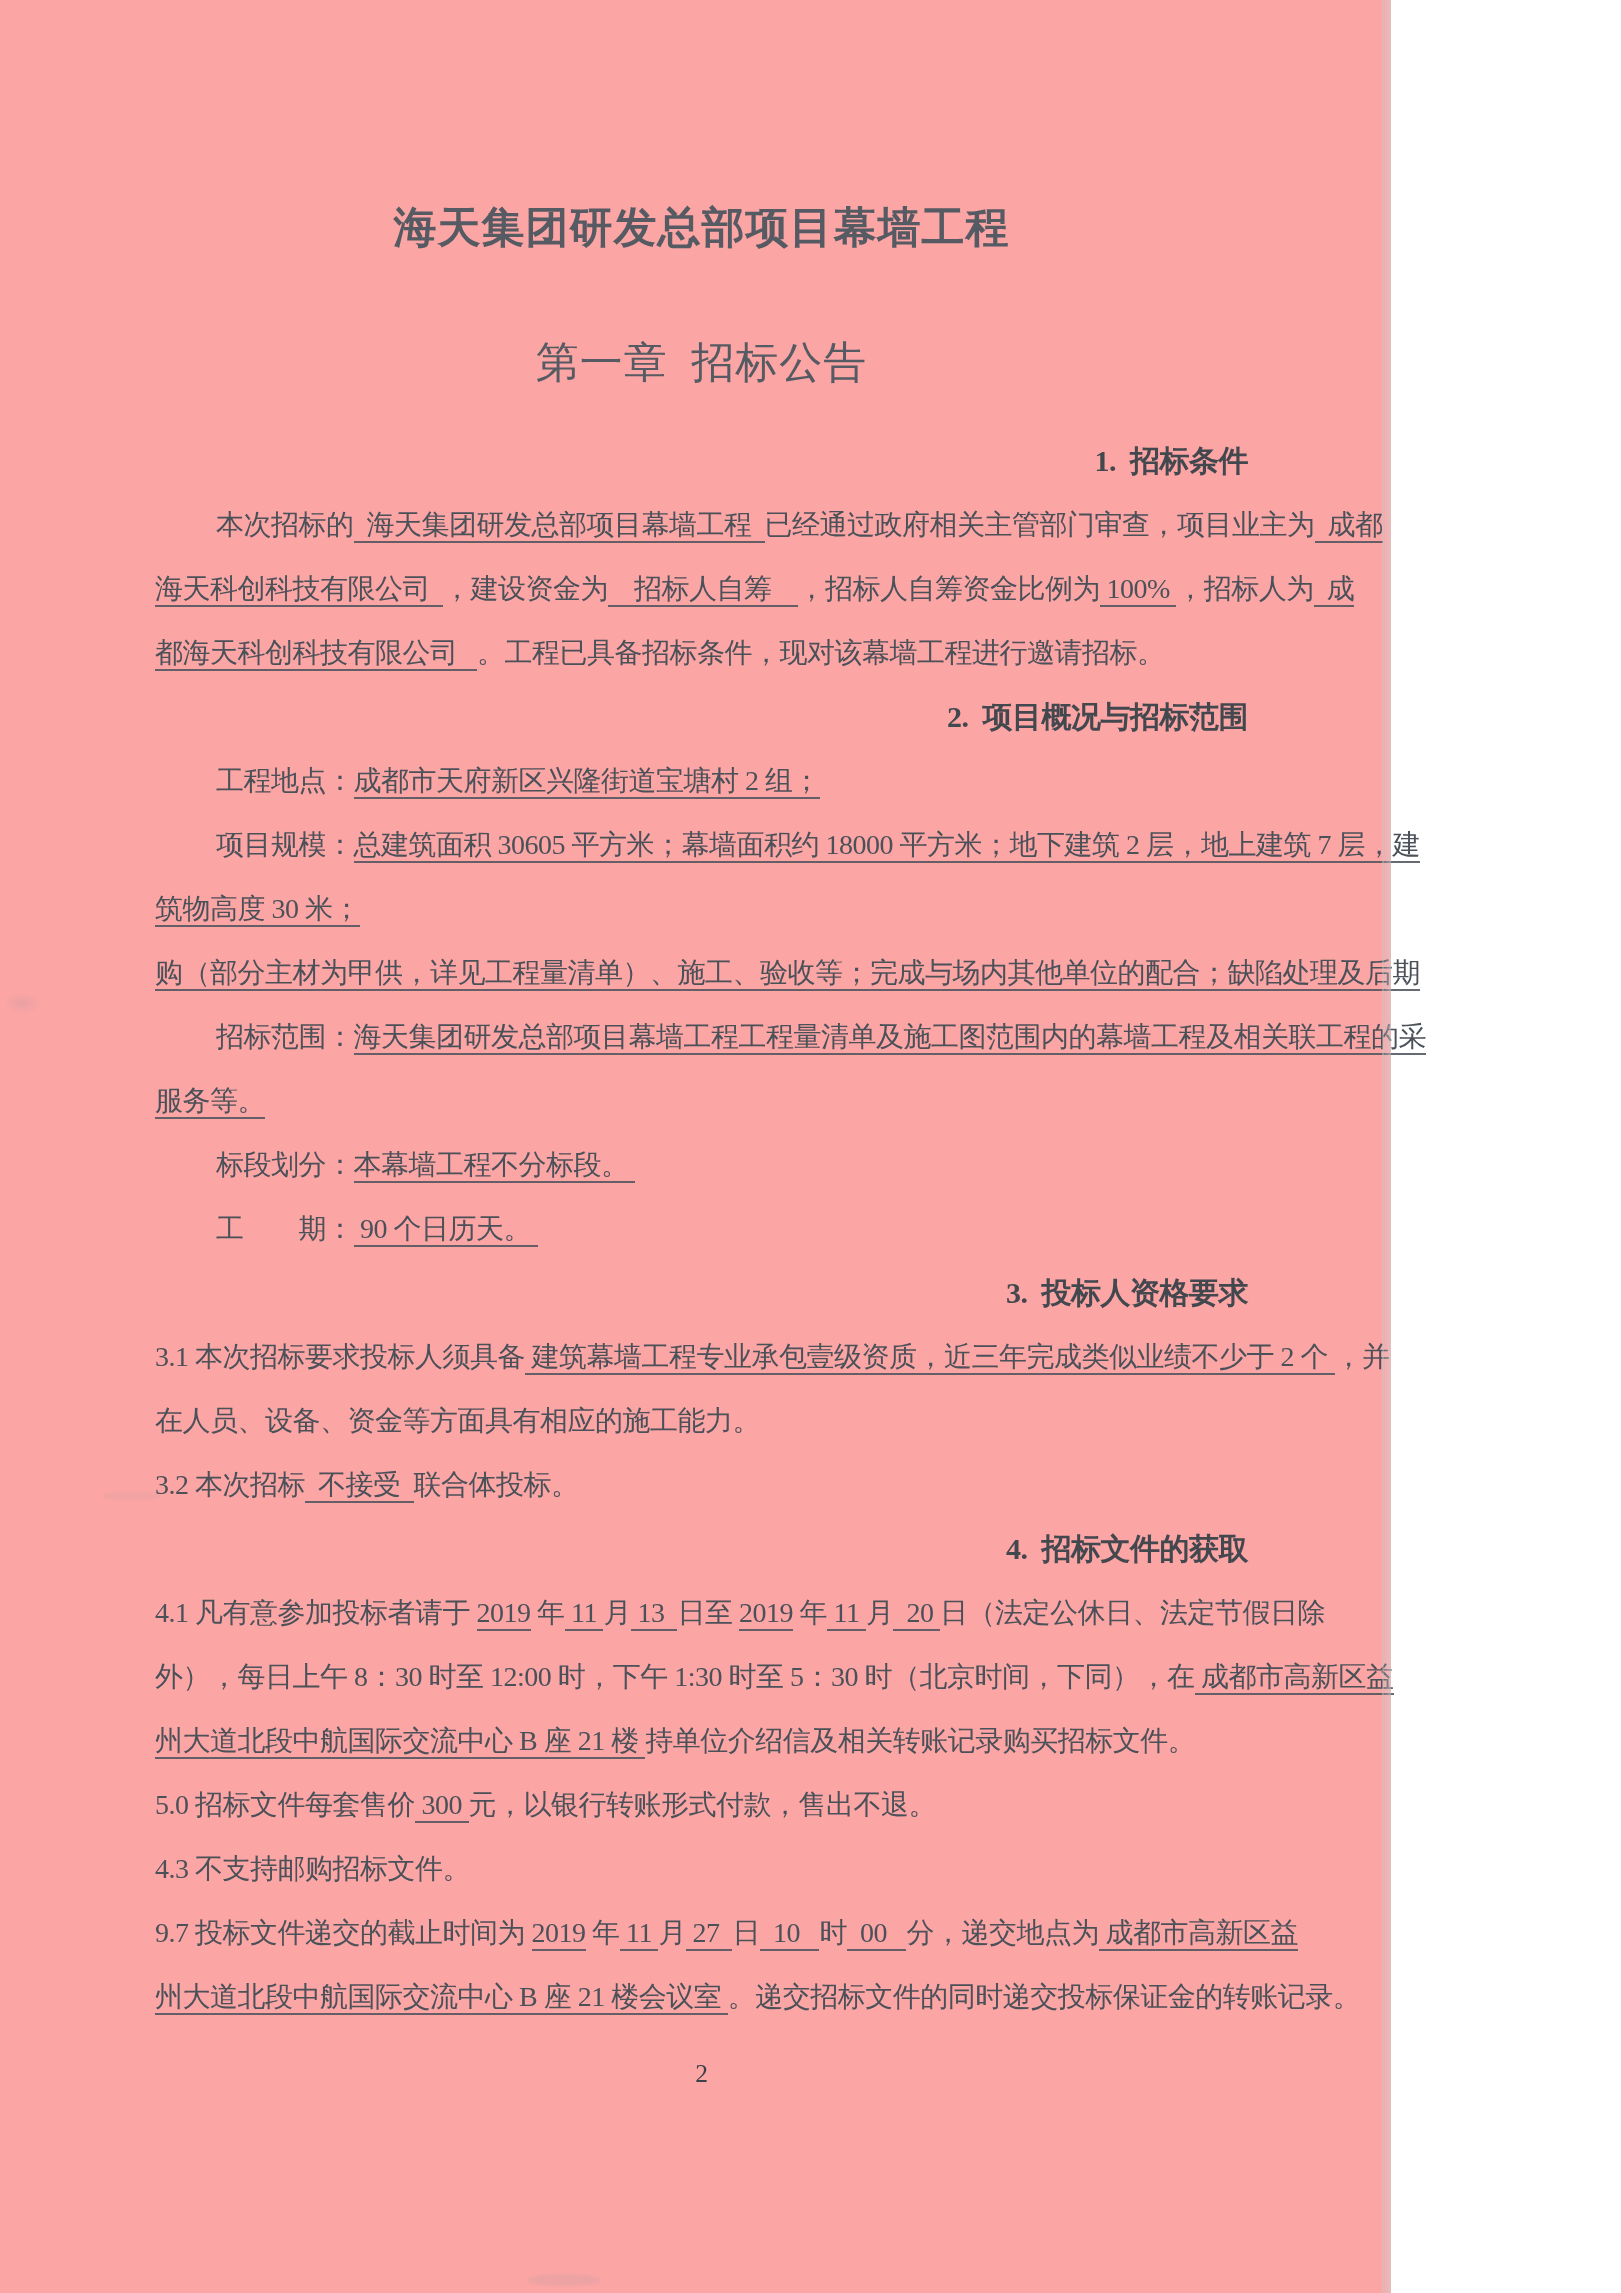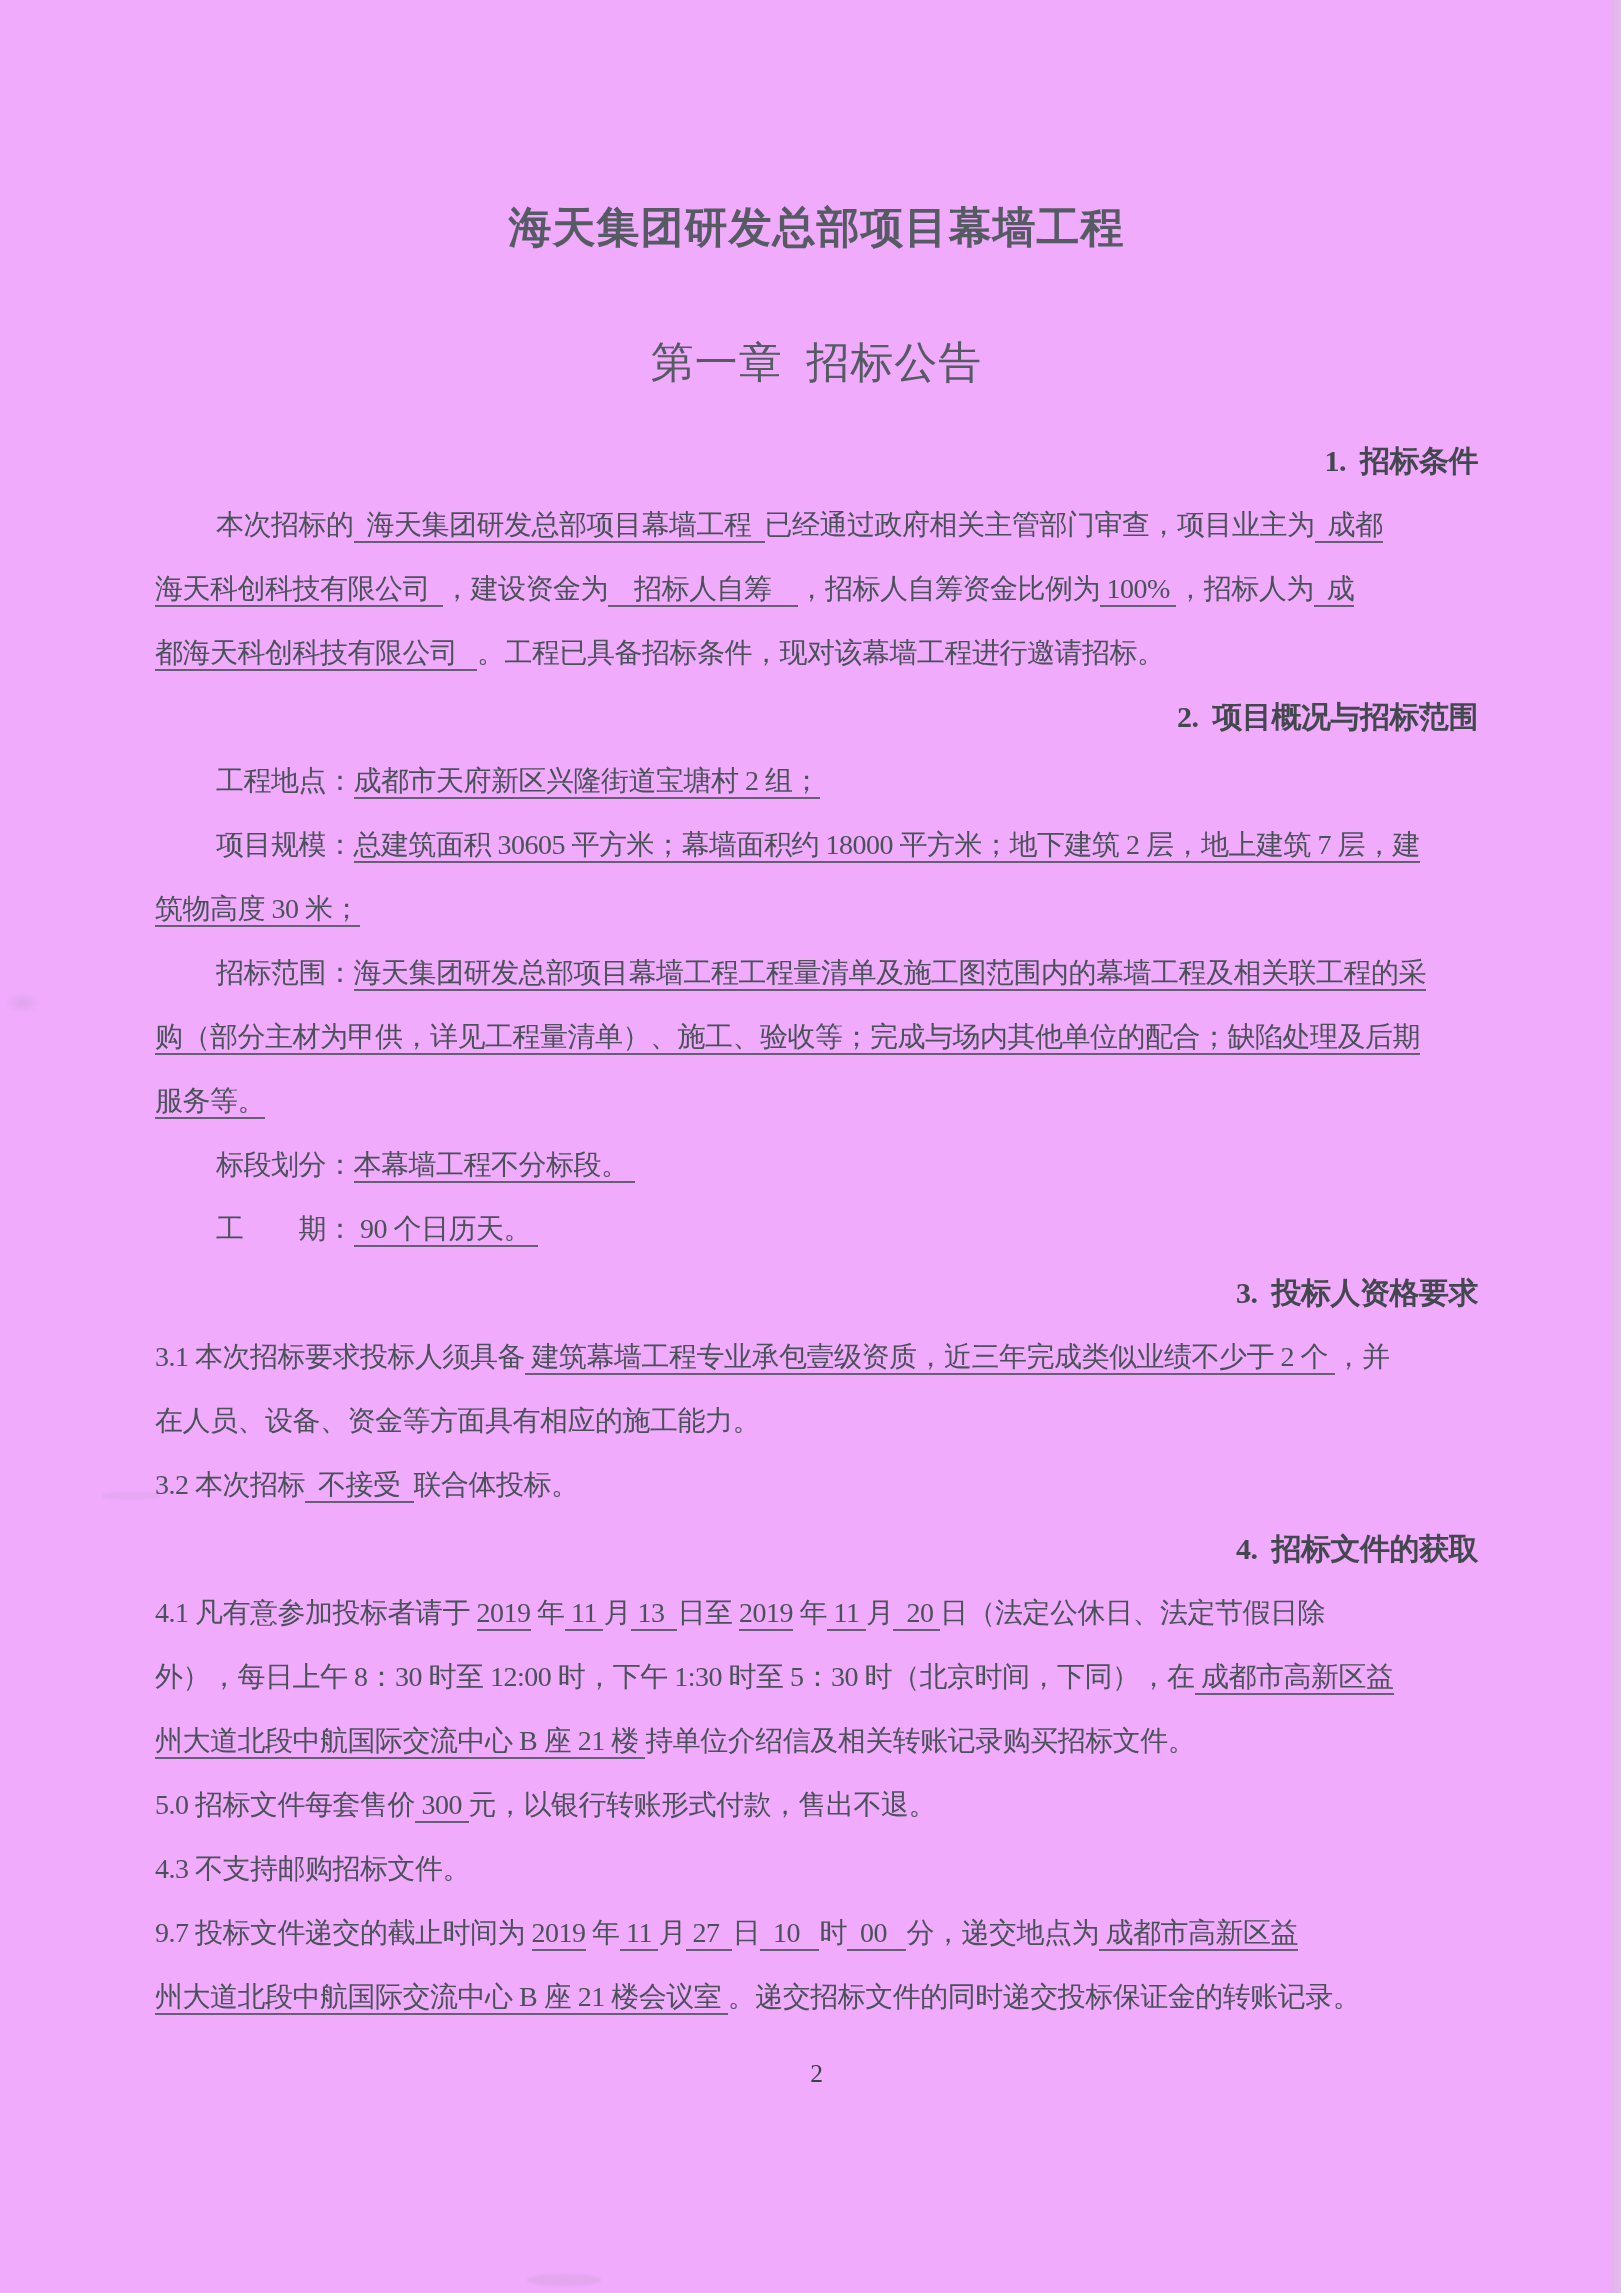--- a/index.html
+++ b/index.html
@@ -9,23 +9,23 @@
   }
   body {
     width: 1621px;
     height: 2294px;
     overflow: hidden;
     font-family: "Liberation Serif", "DejaVu Serif", serif;
   }
   .page {
     position: relative;
     box-sizing: border-box;
-    width: 1621px;
+    width: 1391px;
     height: 2294px;
-    background: #f0abfc;
+    background: #fca5a5;
     padding: 202px 143px 12px 155px;
     color: #4b5159;
   }
   h1.doc-title {
     margin: 0;
     font-size: 43px;
     line-height: 51px;
     font-weight: bold;
     text-align: center;
     letter-spacing: 1px;
@@ -131,22 +131,22 @@
 
   <div class="content" id="doc-lines">
       <div class="line heading"><span>1.  招标条件</span></div>
       <div class="line indent"><span>本次招标的</span><span class="u">  海天集团研发总部项目幕墙工程  </span><span>已经通过政府相关主管部门审查，项目业主为</span><span class="u">  成都</span></div>
       <div class="line"><span class="u">海天科创科技有限公司  </span><span>，建设资金为</span><span class="u">    招标人自筹    </span><span>，招标人自筹资金比例为</span><span class="u"> 100% </span><span>，招标人为</span><span class="u">  成</span></div>
       <div class="line"><span class="u">都海天科创科技有限公司   </span><span>。工程已具备招标条件，现对该幕墙工程进行邀请招标。</span></div>
       <div class="line heading"><span>2.  项目概况与招标范围</span></div>
       <div class="line indent"><span>工程地点：</span><span class="u">成都市天府新区兴隆街道宝塘村 2 组；</span></div>
       <div class="line indent"><span>项目规模：</span><span class="u">总建筑面积 30605 平方米；幕墙面积约 18000 平方米；地下建筑 2 层，地上建筑 7 层，建</span></div>
       <div class="line"><span class="u">筑物高度 30 米；</span></div>
+      <div class="line"><span class="u">购（部分主材为甲供，详见工程量清单）、施工、验收等；完成与场内其他单位的配合；缺陷处理及后期</span></div>
       <div class="line indent"><span>招标范围：</span><span class="u">海天集团研发总部项目幕墙工程工程量清单及施工图范围内的幕墙工程及相关联工程的采</span></div>
-      <div class="line"><span class="u">购（部分主材为甲供，详见工程量清单）、施工、验收等；完成与场内其他单位的配合；缺陷处理及后期</span></div>
       <div class="line"><span class="u">服务等。</span></div>
       <div class="line indent"><span>标段划分：</span><span class="u">本幕墙工程不分标段。 </span></div>
       <div class="line indent"><span>工　　期：</span><span class="u"> 90 个日历天。 </span></div>
       <div class="line heading"><span>3.  投标人资格要求</span></div>
       <div class="line"><span>3.1 本次招标要求投标人须具备</span><span class="u"> 建筑幕墙工程专业承包壹级资质，近三年完成类似业绩不少于 2 个 </span><span>，并</span></div>
       <div class="line"><span>在人员、设备、资金等方面具有相应的施工能力。</span></div>
       <div class="line"><span>3.2 本次招标</span><span class="u">  不接受  </span><span>联合体投标。</span></div>
       <div class="line heading"><span>4.  招标文件的获取</span></div>
       <div class="line"><span>4.1 凡有意参加投标者请于 </span><span class="u">2019</span><span> 年</span><span class="u"> 11 </span><span>月</span><span class="u"> 13  </span><span>日至 </span><span class="u">2019</span><span> 年</span><span class="u"> 11 </span><span>月</span><span class="u">  20 </span><span>日（法定公休日、法定节假日除</span></div>
       <div class="line"><span>外），每日上午 8：30 时至 12:00 时，下午 1:30 时至 5：30 时（北京时间，下同），在</span><span class="u"> 成都市高新区益</span></div>

